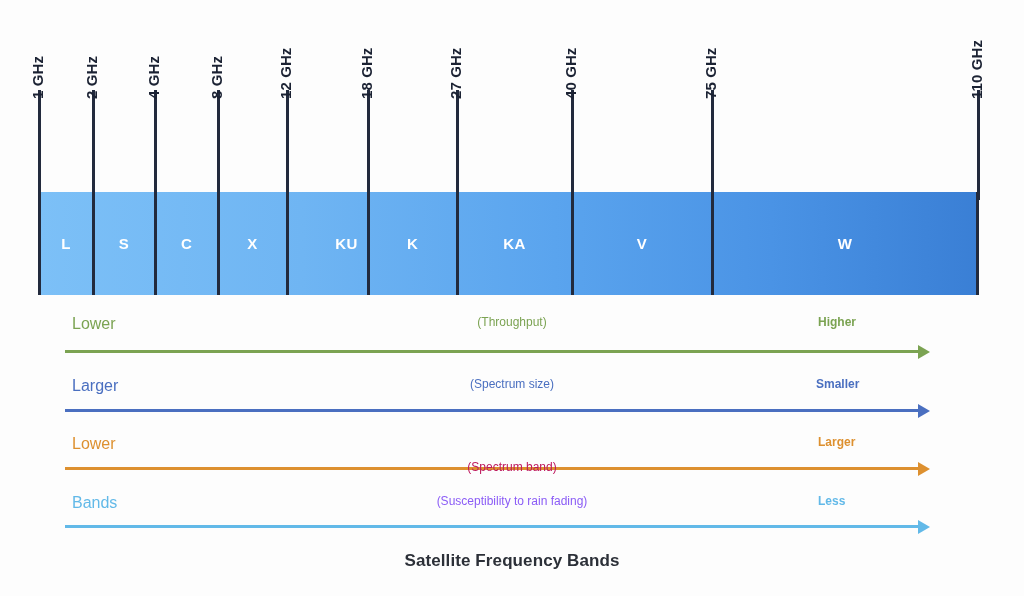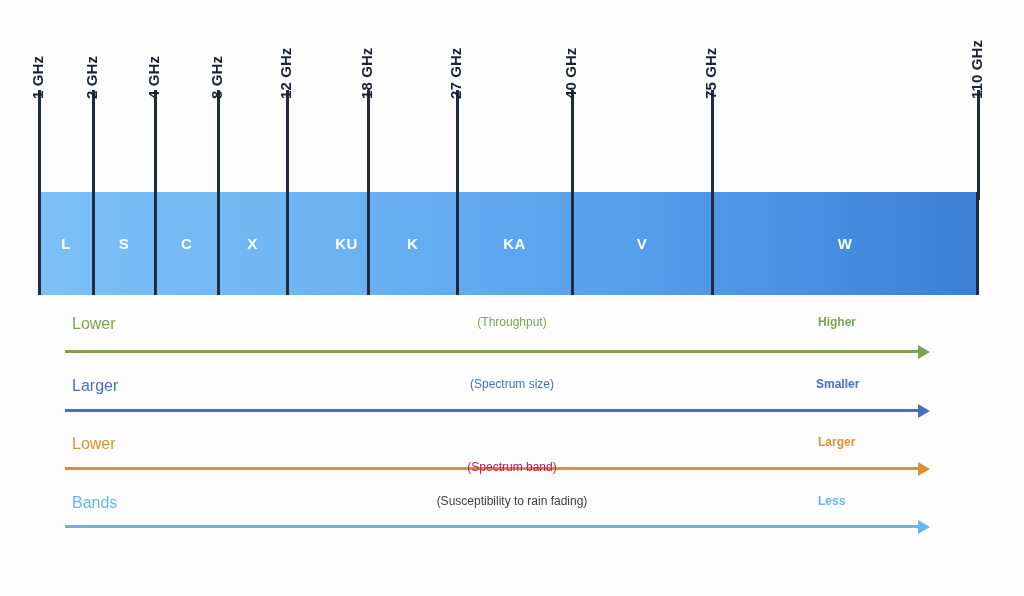--- a/index.html
+++ b/index.html
@@ -201,17 +201,18 @@
         <div class="arrow-head" style="top: 462px; border-left-color: rgb(221, 144, 47);"></div>
         <div class="arrow-left-label" style="top: 435px; color: rgb(221, 144, 47);">Lower</div>
         <div class="arrow-right-label" style="top: 435px; left: 818px; color: rgb(221, 144, 47);">Larger</div>
         <div class="arrow-center-label" style="top: 460px; color: #be185d;">(Spectrum band)</div>
       </div>
       <div class="arrow-row">
         <div class="arrow-line" style="top: 525px; background: rgb(98, 185, 232);"></div>
         <div class="arrow-head" style="top: 520px; border-left-color: rgb(98, 185, 232);"></div>
         <div class="arrow-left-label" style="top: 494px; color: rgb(98, 185, 232);">Bands</div>
         <div class="arrow-right-label" style="top: 494px; left: 818px; color: rgb(98, 185, 232);">Less</div>
-        <div class="arrow-center-label" style="top: 494px; color: #404040;">(Susceptibility to rain fading)</div>
+        <div class="arrow-center-label" style="top: 494px; color: #8b5cf6;">(Susceptibility to rain fading)</div>
       </div>
     </div>
 
+  <div id="figure-title">Satellite Frequency Bands</div>
 </div>
 
 </body></html>

